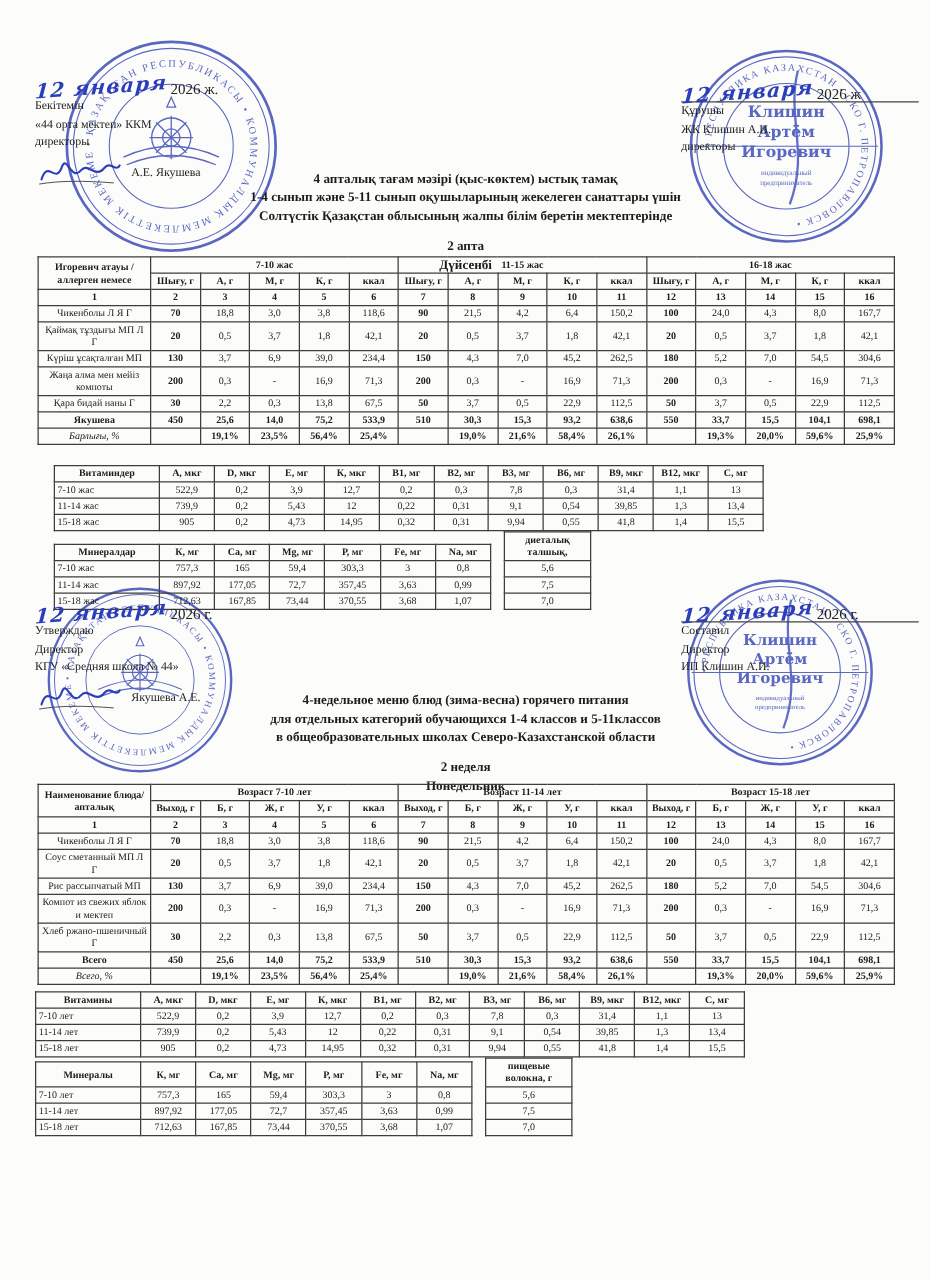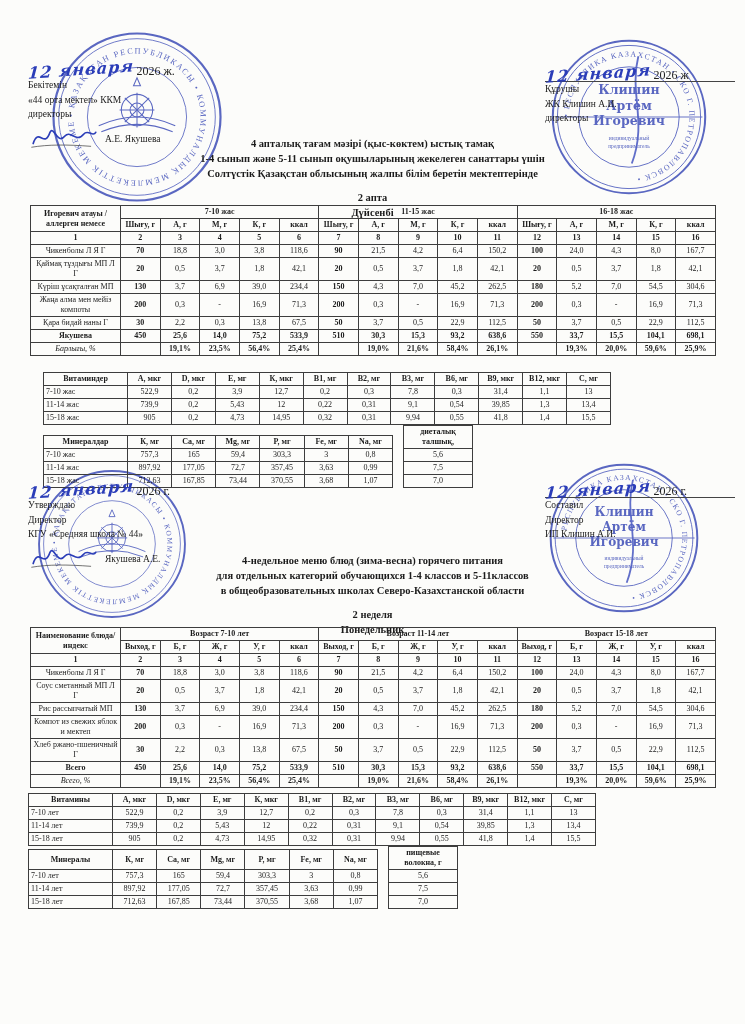--- a/index.html
+++ b/index.html
@@ -499,21 +499,21 @@
     <div>для отдельных категорий обучающихся 1-4 классов и 5-11классов</div>
     <div>в общеобразовательных школах Северо-Казахстанской области</div>
     <div class="week-line">2 неделя</div>
     <div>Понедельник</div>
   </div>
 
   <div class="abs z3" style="left:30px;top:627px">
     <table class="doc menu" id="ru-menu">
         <tbody>
           <tr>
-            <th rowspan="2" class="corner">Наименование блюда/индекс</th>
+            <th rowspan="2" class="corner">Наименование блюда/апталық</th>
             <th colspan="5">Возраст 7-10 лет</th>
             <th colspan="5">Возраст 11-14 лет</th>
             <th colspan="5">Возраст 15-18 лет</th>
           </tr>
           <tr>
             <th>Выход, г</th>
             <th>Б, г</th>
             <th>Ж, г</th>
             <th>У, г</th>
             <th>ккал</th>

